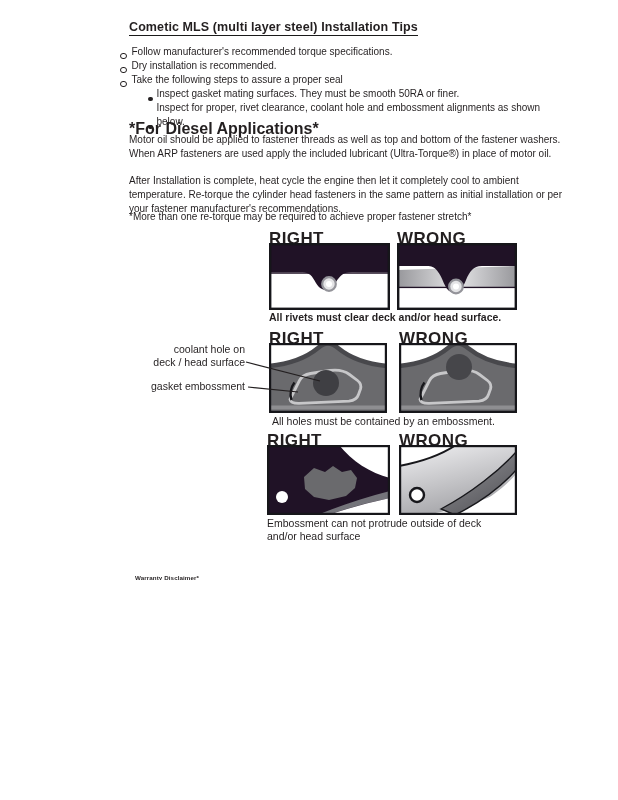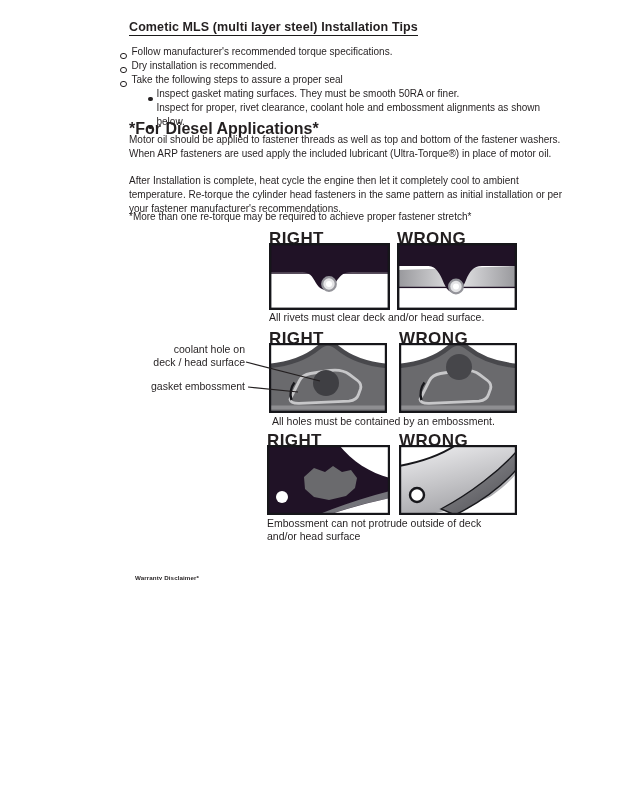--- a/index.html
+++ b/index.html
@@ -118,21 +118,21 @@
       <polygon points="1,27 119,23 119,44 1,44" fill="url(#w1g)"></polygon>
       <line x1="0" y1="44.5" x2="120" y2="44.5" stroke="#201226" stroke-width="1.5"></line>
       <rect x="1" y="45.4" width="118" height="20.5" fill="#ffffff"></rect>
       <path d="M0,0 H120 V23 H85 C76,23 72.5,29 69,37 C65,47 60,51.5 54,49 C47,46 46.5,35 40,27.5 C37,24 34.5,23 30,23 H0 Z" fill="#201226"></path>
       <circle cx="59" cy="43.5" r="6.8" fill="#e4e4e6" stroke="#94949a" stroke-width="2.2"></circle>
       <circle cx="59" cy="43.5" r="3" fill="#ffffff"></circle>
       <rect x="1.2" y="1.2" width="117.6" height="64.6" fill="none" stroke="#16161a" stroke-width="2.4"></rect>
     </svg>
   </div>
 
-  <div class="abs cap" style="left:237px; top:311px;">All rivets must clear deck and/or head surface.</div>
+  <div class="abs cap" style="left:237px; top:311px;font-weight:bold;">All rivets must clear deck and/or head surface.</div>
 
   <div class="abs hdr" style="left:237px; top:329px; width:118px;">RIGHT</div>
   <div class="abs hdr" style="left:367px; top:329px; width:118px;">WRONG</div>
 
   <div class="abs lbl" style="top:343px;">
     <div>coolant hole on</div>
     <div>deck / head surface</div>
   </div>
   <div class="abs lbl" style="top:380px;">gasket embossment</div>
 

